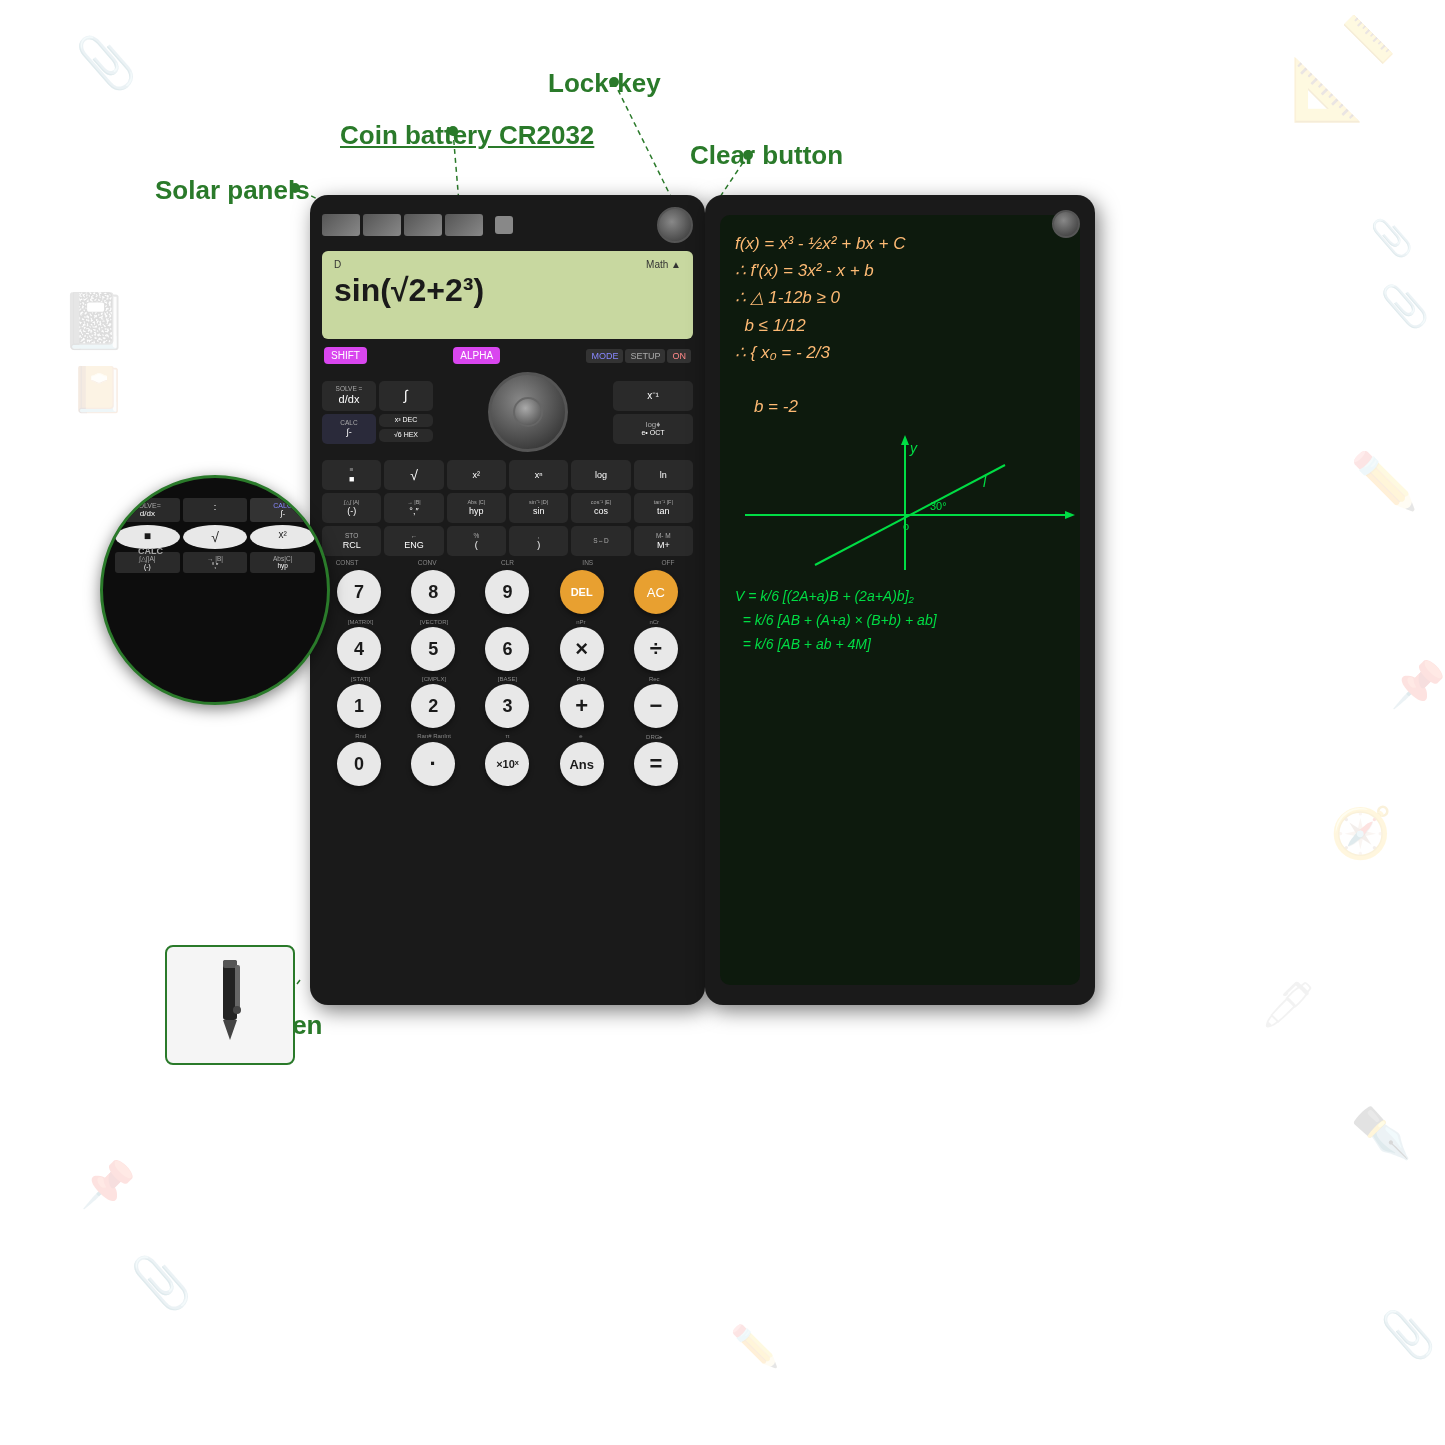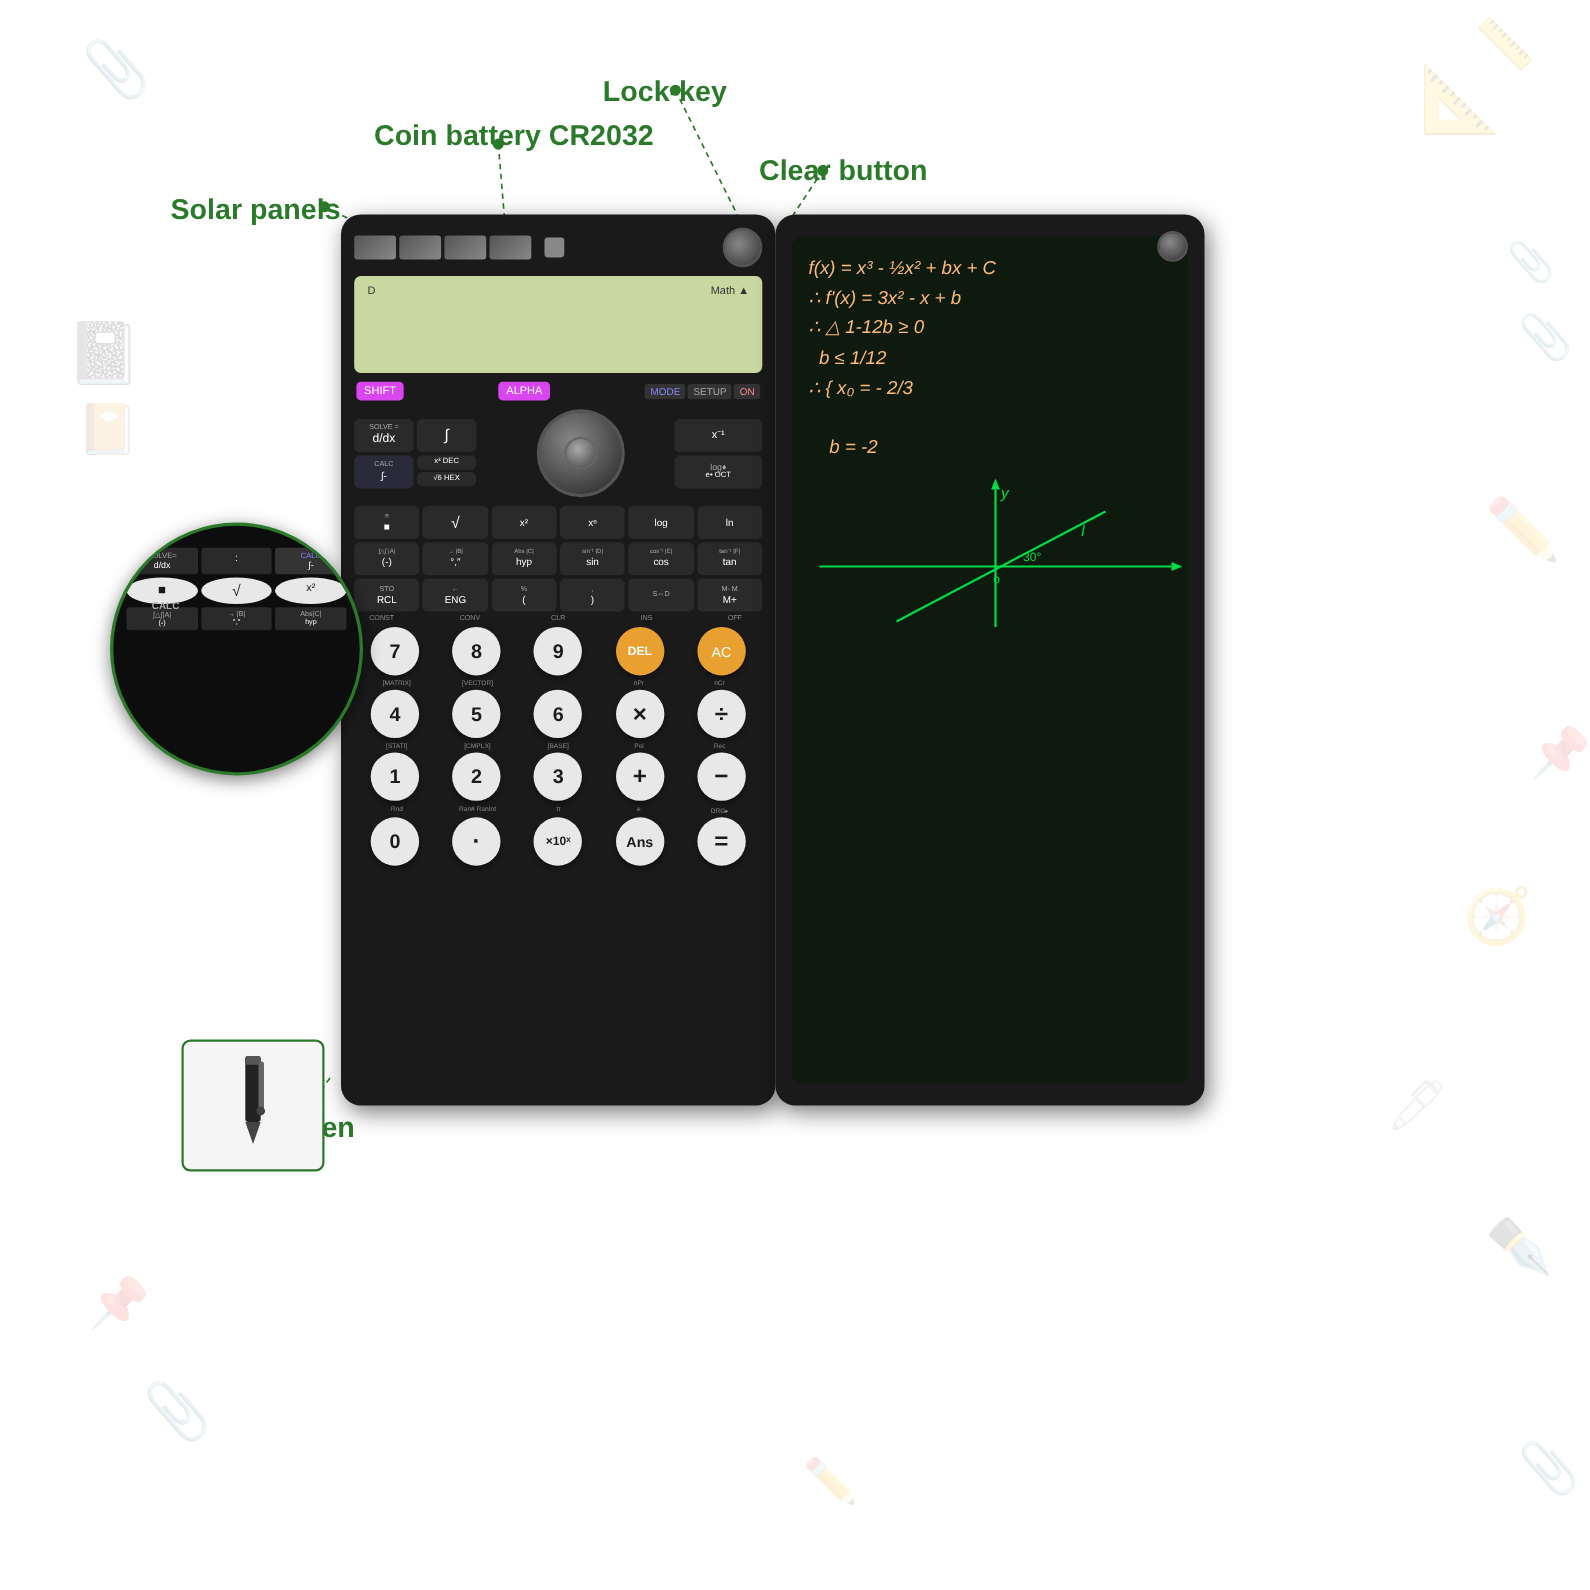--- a/index.html
+++ b/index.html
@@ -28,21 +28,21 @@
     }
 
     
     .label {
       position: absolute;
       font-size: 26px;
       font-weight: bold;
       color: #2a7a2a;
     }
     .label-solar { top: 175px; left: 155px; }
-    .label-battery { top: 108px; left: 340px; }
+    .label-battery { top: 120px; left: 340px; text-decoration: underline; }
     .label-lockkey { top: 68px; left: 548px; }
     .label-clear { top: 140px; left: 690px; }
     .label-writing { top: 1010px; left: 180px; }
 
     
     svg.lines {
       position: absolute;
       top: 0; left: 0;
       width: 100%; height: 100%;
       pointer-events: none;
@@ -392,20 +392,21 @@
 
       <div style="width:18px;height:18px;background:#888;border-radius:3px;margin-left:8px;"></div>
       <div class="lock-button"></div>
     </div>
 
     <div class="display">
       <div class="display-top-row">
         <span>D</span>
         <span>Math ▲</span>
       </div>
+      <div class="display-expr">sin(√2+2³)</div>
     </div>
 
     <div class="top-btn-row">
       <button class="btn-shift">SHIFT</button>
       <button class="btn-alpha">ALPHA</button>
       <div class="btn-mode-setup-on">
         <button class="btn-mode">MODE</button>
         <button class="btn-setup">SETUP</button>
         <button class="btn-on">ON</button>
       </div>
@@ -613,20 +614,25 @@
           <text x="175" y="18" fill="#00dd44" font-size="14" font-style="italic">y</text>
 
           <line x1="80" y1="130" x2="270" y2="30" stroke="#00dd44" stroke-width="2"></line>
 
           <text x="195" y="75" fill="#00dd44" font-size="11">30°</text>
           <text x="168" y="95" fill="#00dd44" font-size="11">o</text>
 
           <text x="248" y="52" fill="#00dd44" font-size="14" font-style="italic">l</text>
         </svg>
       </div>
+      <div class="tablet-formulas">
+        V = k/6 [(2A+a)B + (2a+A)b]₂<br>
+        &nbsp;&nbsp;= k/6 [AB + (A+a) × (B+b) + ab]<br>
+        &nbsp;&nbsp;= k/6 [AB + ab + 4M]
+      </div>
     </div>
 
     <div style="position:absolute; top:15px; right:15px; width:28px; height:28px; background:radial-gradient(circle at 40% 35%, #888, #333); border-radius:50%; border:2px solid #555;"></div>
   </div>
 
   <div class="writing-pen-area">
     <svg width="90" height="100" viewBox="0 0 90 100">
 
       <rect x="38" y="5" width="14" height="60" rx="3" fill="#222"></rect>
       <rect x="38" y="5" width="14" height="8" rx="2" fill="#555"></rect>

